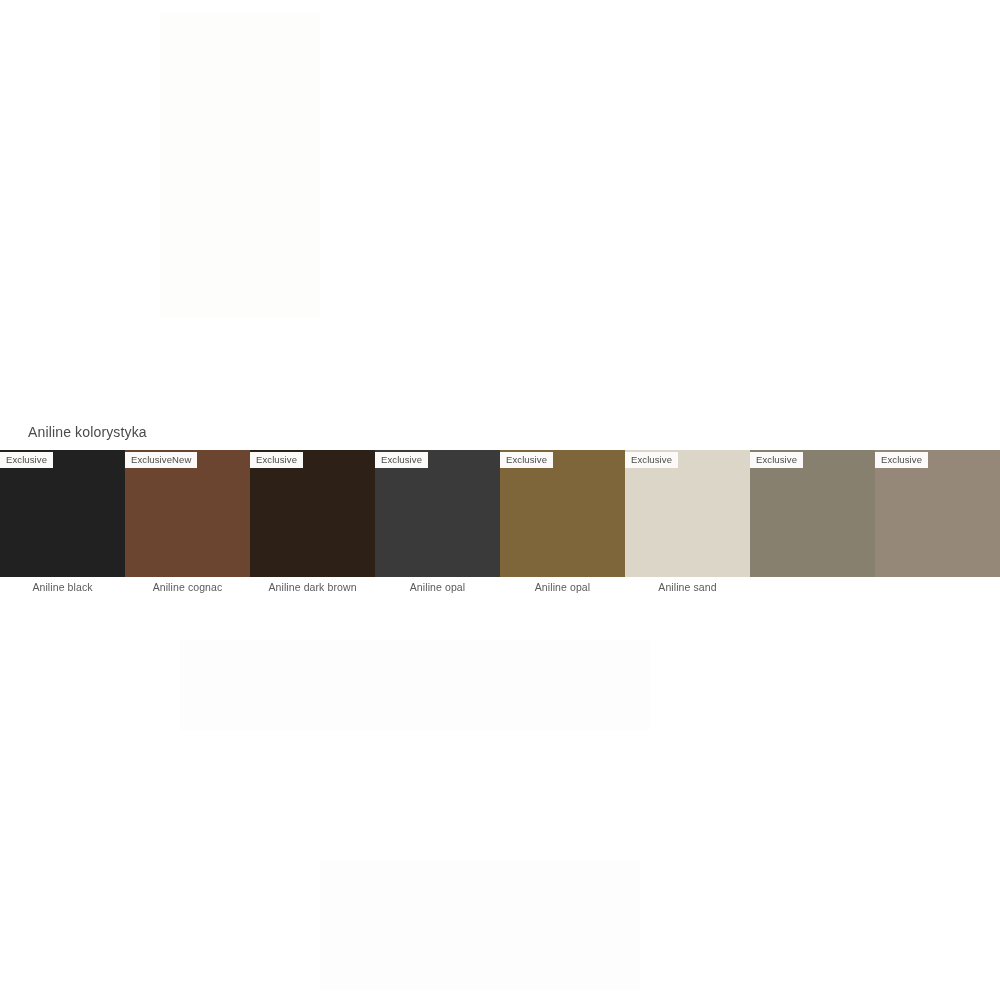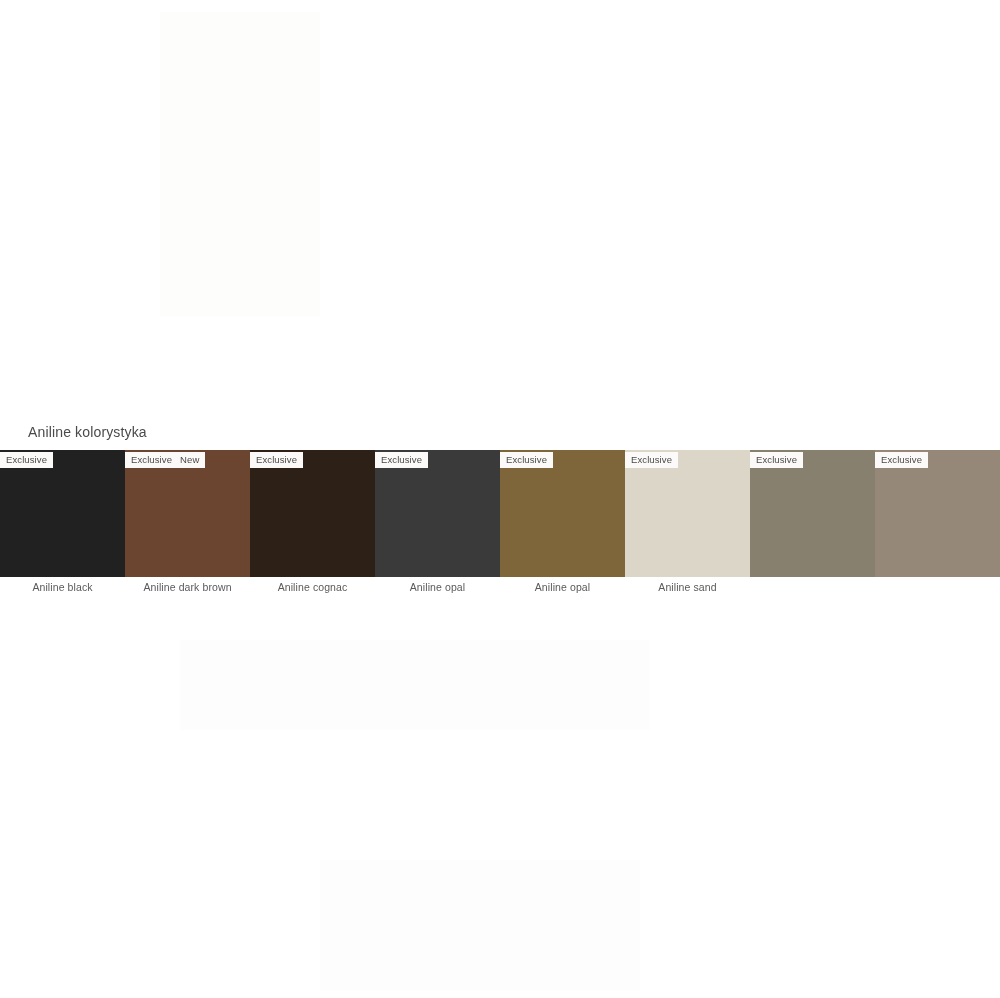--- a/index.html
+++ b/index.html
@@ -90,21 +90,21 @@
     height: 16px;
   }
   .badge-text {
     font-size: 9.5px;
     line-height: 11px;
     color: #4a4a4a;
     letter-spacing: 0.1px;
     white-space: nowrap;
   }
   .badge-text + .badge-text {
-    margin-left: 8px;
+    margin-left: 0;
   }
 
   .labels-row {
     position: absolute;
     left: 0;
     top: 577px;
     width: 1000px;
     display: flex;
   }
   .label-cell {
@@ -171,20 +171,20 @@
       </div>
       <div class="swatch" style="background: rgb(149, 136, 120);">
         <div class="badges" style="background: rgb(251, 250, 248);">
           <span class="badge-text" style="color: rgb(74, 74, 74);">Exclusive</span>
         </div>
       </div>
     </div>
 
   <div class="labels-row" id="labels-row">
       <div class="label-cell"><span class="label-text" style="color: rgb(90, 90, 90);">Aniline black</span></div>
+      <div class="label-cell"><span class="label-text" style="color: rgb(90, 90, 90);">Aniline cognac</span></div>
       <div class="label-cell"><span class="label-text" style="color: rgb(90, 90, 90);">Aniline dark brown</span></div>
-      <div class="label-cell"><span class="label-text" style="color: rgb(90, 90, 90);">Aniline cognac</span></div>
       <div class="label-cell"><span class="label-text" style="color: rgb(90, 90, 90);">Aniline opal</span></div>
       <div class="label-cell"><span class="label-text" style="color: rgb(90, 90, 90);">Aniline opal</span></div>
       <div class="label-cell"><span class="label-text" style="color: rgb(90, 90, 90);">Aniline sand</span></div>
     </div>
 
 </section>
 
 </body></html>

